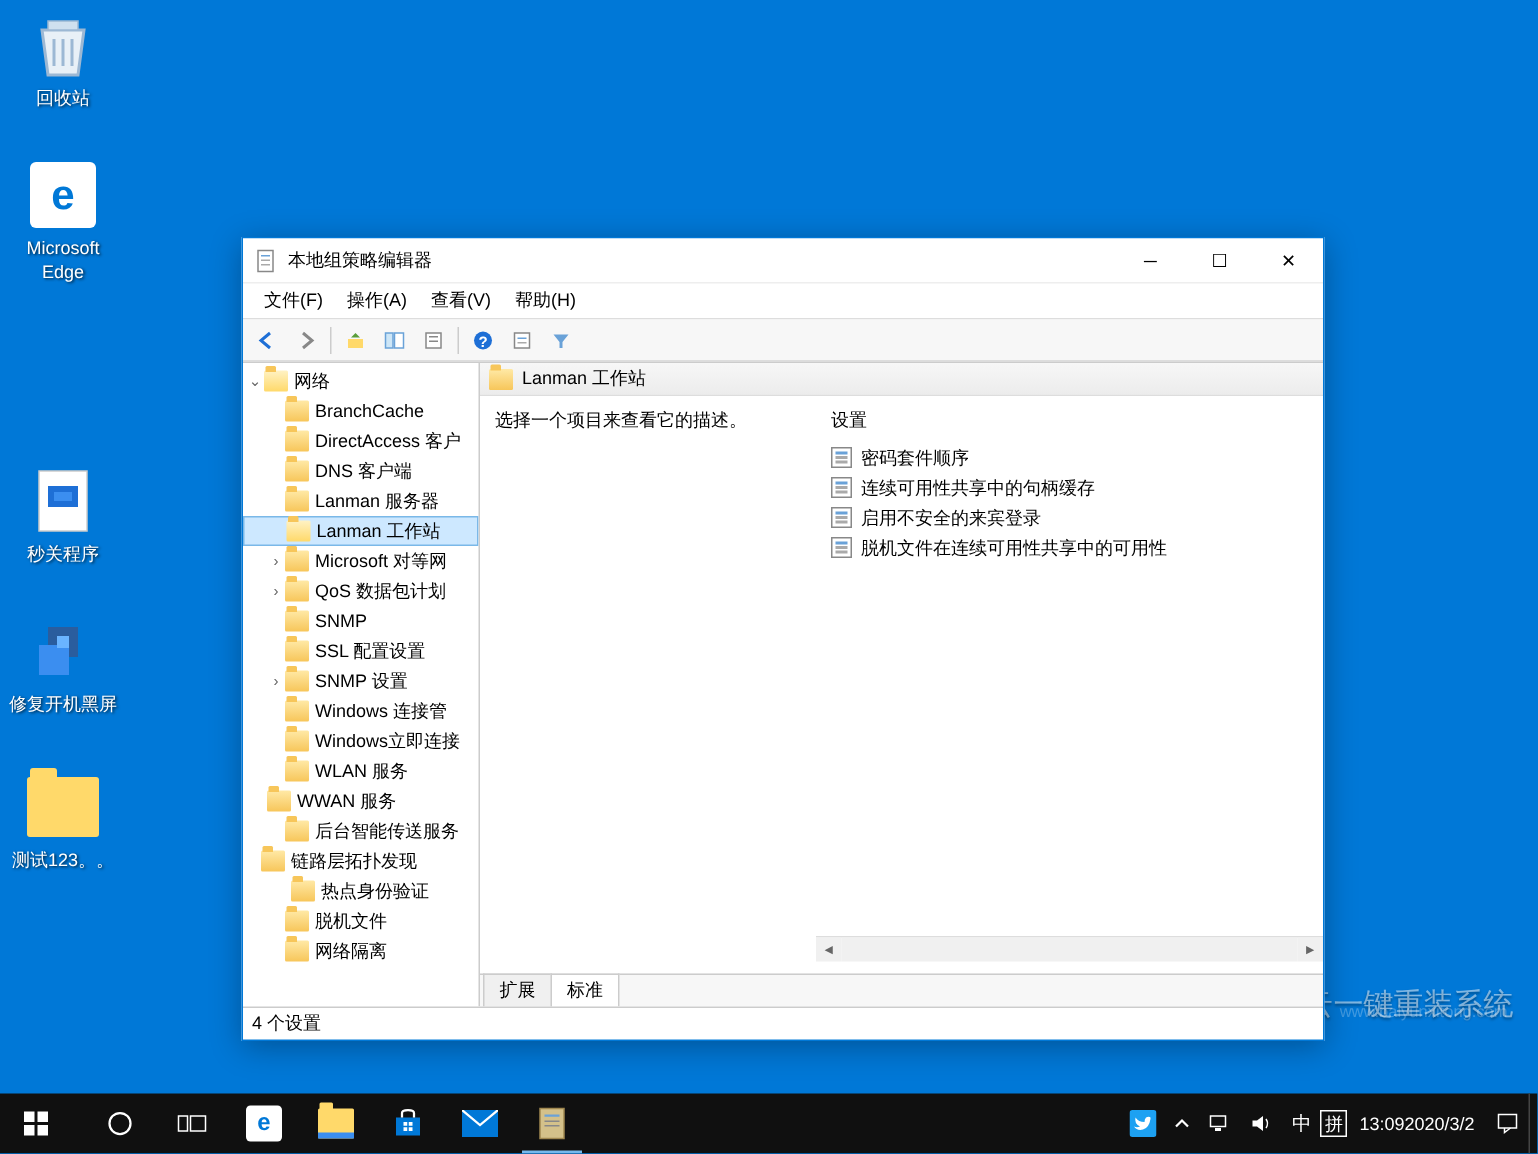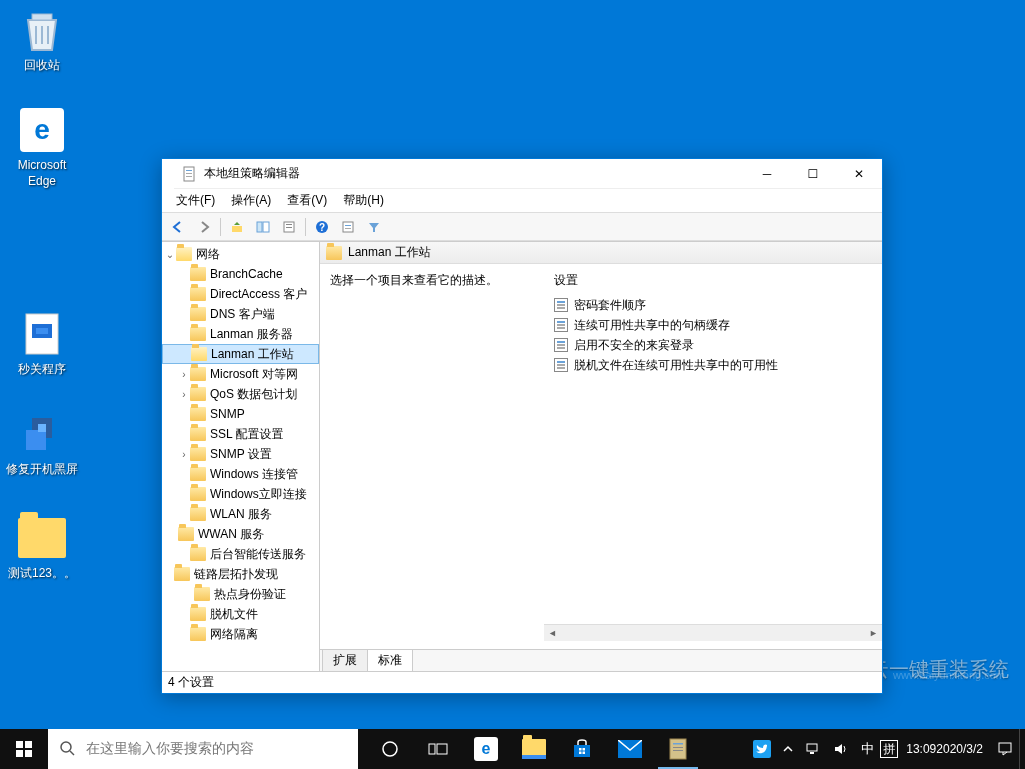--- a/index.html
+++ b/index.html
@@ -15,21 +15,21 @@
 .recycle-bin svg { width: 48px; height: 48px; }
 
 .edge-icon { width: 44px; height: 44px; background: white; border-radius: 4px; display: flex; align-items: center; justify-content: center; font-size: 28px; font-weight: bold; color: #0078d7; }
 
 .computer-icon svg { width: 48px; height: 40px; }
 .folder-ico { width: 48px; height: 40px; background: #ffd96a; border-radius: 2px; position: relative; }
 .folder-ico::before { content: ''; position: absolute; top: -6px; left: 2px; width: 18px; height: 8px; background: #ffd96a; border-radius: 2px 2px 0 0; }
 
 
 .window { position: absolute; left: 161px; top: 158px; width: 722px; height: 536px; background: white; border: 1px solid #0078d7; box-shadow: 0 4px 20px rgba(0,0,0,0.3); display: flex; flex-direction: column; }
-.titlebar { height: 30px; background: white; display: flex; align-items: center; padding-left: 8px; border-bottom: 1px solid #eee; margin-left: 12px; }
+.titlebar { height: 30px; background: white; display: flex; align-items: center; padding-left: 8px; border-bottom: 1px solid #eee; }
 .titlebar .app-icon { width: 16px; height: 16px; margin-right: 6px; }
 .titlebar .title { font-size: 12px; flex: 1; }
 .win-controls { display: flex; }
 .win-btn { width: 46px; height: 30px; display: flex; align-items: center; justify-content: center; font-size: 12px; cursor: pointer; }
 
 .menubar { height: 24px; display: flex; align-items: center; padding: 0 6px; font-size: 12px; gap: 0; border-bottom: 1px solid #ddd; }
 .menu-item { padding: 2px 8px; cursor: pointer; }
 
 .toolbar { height: 28px; display: flex; align-items: center; padding: 0 4px; gap: 2px; border-bottom: 1px solid #ddd; background: #f7f7f7; }
 .tool-btn { width: 24px; height: 22px; display: flex; align-items: center; justify-content: center; cursor: pointer; border: 1px solid transparent; }
@@ -374,27 +374,20 @@
 
 <div class="taskbar">
   <div class="start-btn">
     <div class="win-logo">
         <span></span>
         <span></span>
         <span></span>
         <span></span>
       </div>
   </div>
-  <div class="search-box">
-    <svg class="mag" width="16" height="16" viewBox="0 0 16 16">
-        <circle cx="6" cy="6" r="5" fill="none" stroke="#555" stroke-width="1.5"></circle>
-        <line x1="10" y1="10" x2="14" y2="14" stroke="#555" stroke-width="1.5"></line>
-      </svg>
-    <span>在这里输入你要搜索的内容</span>
-  </div>
   <div class="task-icons">
     <div class="task-icon">
         <svg width="18" height="18" viewBox="0 0 18 18">
           <circle cx="9" cy="9" r="7" fill="none" stroke="#fff" stroke-width="1.5"></circle>
         </svg>
       </div>
     <div class="task-icon">
         <svg width="20" height="16" viewBox="0 0 20 16">
           <rect x="1" y="3" width="6" height="10" fill="none" stroke="#fff"></rect>
           <rect x="9" y="3" width="10" height="10" fill="none" stroke="#fff"></rect>

